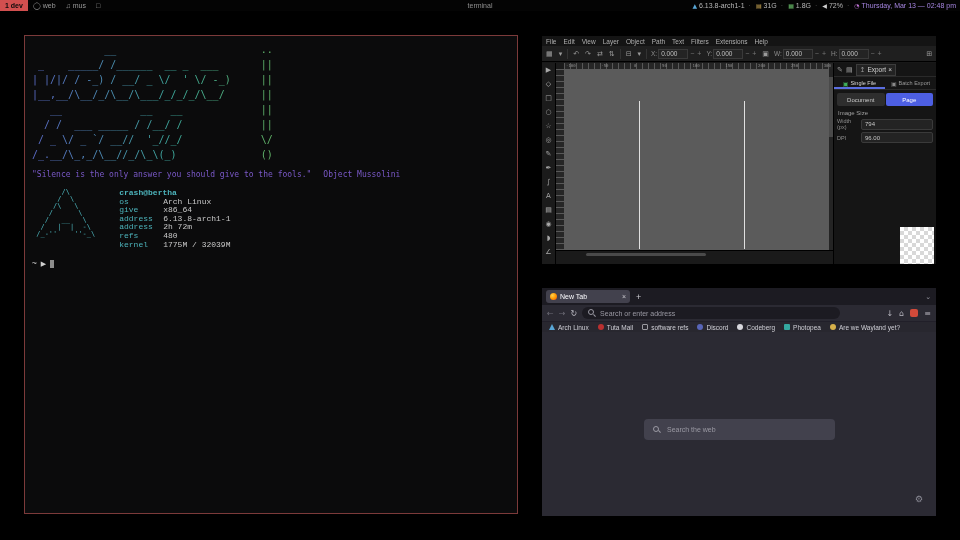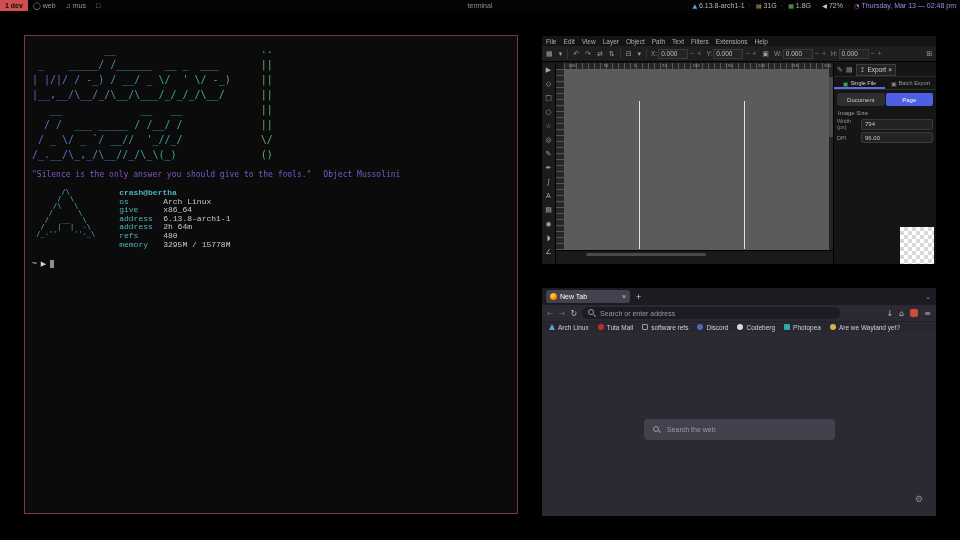--- a/index.html
+++ b/index.html
@@ -201,31 +201,31 @@
               <span class="fetch-val">x86_64</span>
             </div>
 
             <div class="fetch-row">
               <span class="fetch-key">address</span>
               <span class="fetch-val">6.13.8-arch1-1</span>
             </div>
 
             <div class="fetch-row">
               <span class="fetch-key">address</span>
-              <span class="fetch-val">2h 64m</span>
+              <span class="fetch-val">2h 72m</span>
             </div>
 
             <div class="fetch-row">
               <span class="fetch-key">refs</span>
               <span class="fetch-val">480</span>
             </div>
 
             <div class="fetch-row">
-              <span class="fetch-key">memory</span>
-              <span class="fetch-val">3295M / 15778M</span>
+              <span class="fetch-key">kernel</span>
+              <span class="fetch-val">1775M / 32039M</span>
             </div>
           </div>
       </div>
     </div>
     <div class="prompt">
       <span class="prompt-path">~</span>
       <span class="prompt-char">▶</span>
       <span class="cursor"></span>
     </div>
   </div>

